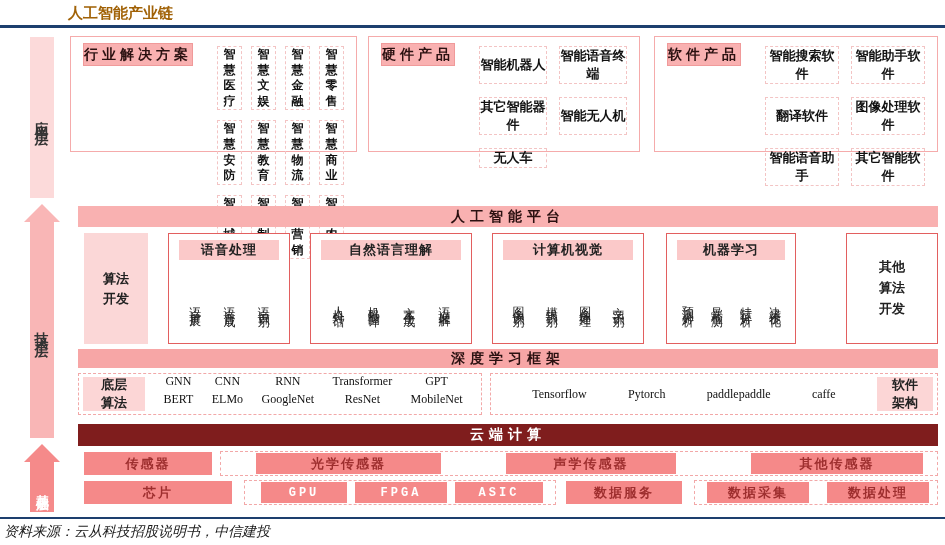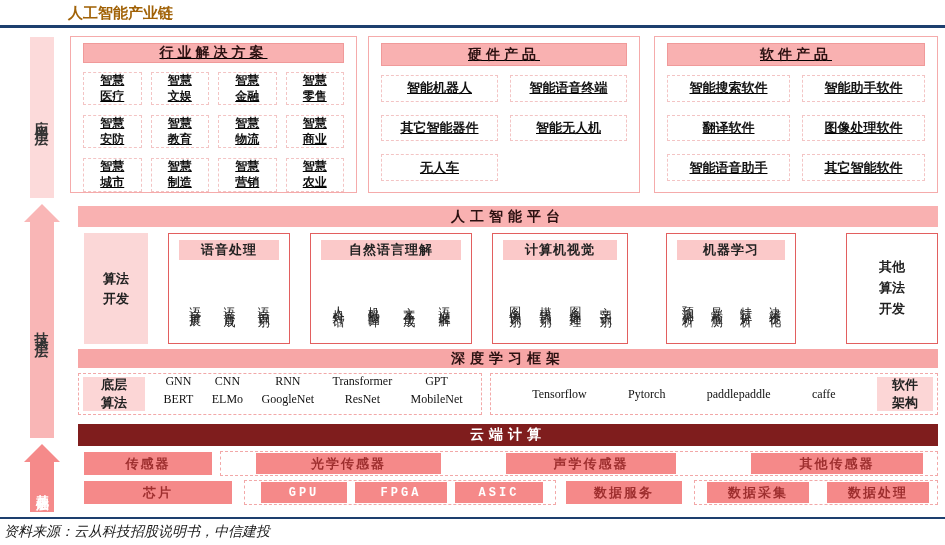--- a/index.html
+++ b/index.html
@@ -16,22 +16,22 @@
          writing-mode:vertical-rl;text-orientation:upright;font-weight:bold;}
   .layer.app{top:37px;height:161px;background:#fcdada;color:#333;font-size:14px;letter-spacing:6px;}
   .layer.tech{top:222px;height:216px;background:#f9b6b6;color:#333;font-size:14px;letter-spacing:6px;}
   .layer.base{top:462px;height:50px;background:#f58a8a;color:#fff;font-size:13px;letter-spacing:2px;}
   .uparrow{position:absolute;left:24px;width:0;height:0;
            border-left:18px solid transparent;border-right:18px solid transparent;}
   .uparrow.tech{top:204px;border-bottom:18px solid #f9b6b6;}
   .uparrow.base{top:444px;border-bottom:18px solid #f58a8a;}
 
   
-  .panel{position:absolute;top:36px;height:157px;border:1.5px solid #f5abab;background:#fff;
-         display:flex;flex-direction:column;box-sizing:border-box;text-decoration:underline;}
+  .panel{position:absolute;top:36px;height:116px;border:1.5px solid #f5abab;background:#fff;
+         display:flex;flex-direction:row;box-sizing:border-box;}
   .panel-header{margin:6px 12px 0;height:21px;background:#f9b1b1;border:1px solid #f09a9a;
          display:flex;align-items:center;justify-content:center;font-weight:bold;font-size:14px;
          letter-spacing:4px;color:#2b1111;}
   .grid{flex:1;display:grid;padding:9px 12px 11px;}
   .grid4{grid-template-columns:repeat(4,1fr);gap:10px 9px;}
   .grid2{grid-template-columns:repeat(2,1fr);gap:13px 12px;}
   .cell{border:1.5px dashed #f3c4c4;display:flex;align-items:center;justify-content:center;
         text-align:center;font-weight:bold;color:#111;box-sizing:border-box;}
   .grid4 .cell{font-size:12px;line-height:1.3;}
   .grid2 .cell{font-size:13px;}
@@ -163,21 +163,21 @@
   <div class="cat" style="left:310px;width:162px;text-align:right;">
     <div class="cat-header">自然语言理解</div>
     <div class="cat-cols">
       <span class="vcol">人机对话</span>
       <span class="vcol">机器翻译</span>
       <span class="vcol">文本生成</span>
       <span class="vcol">语义理解</span>
     </div>
   </div>
 
-  <div class="cat" style="left:492px;width:136px;">
+  <div class="cat" style="left:492px;width:152px;">
     <div class="cat-header">计算机视觉</div>
     <div class="cat-cols">
       <span class="vcol">图像识别</span>
       <span class="vcol">模式识别</span>
       <span class="vcol">图像处理</span>
       <span class="vcol">文字识别</span>
     </div>
   </div>
 
   <div class="cat" style="left:666px;width:130px;">

